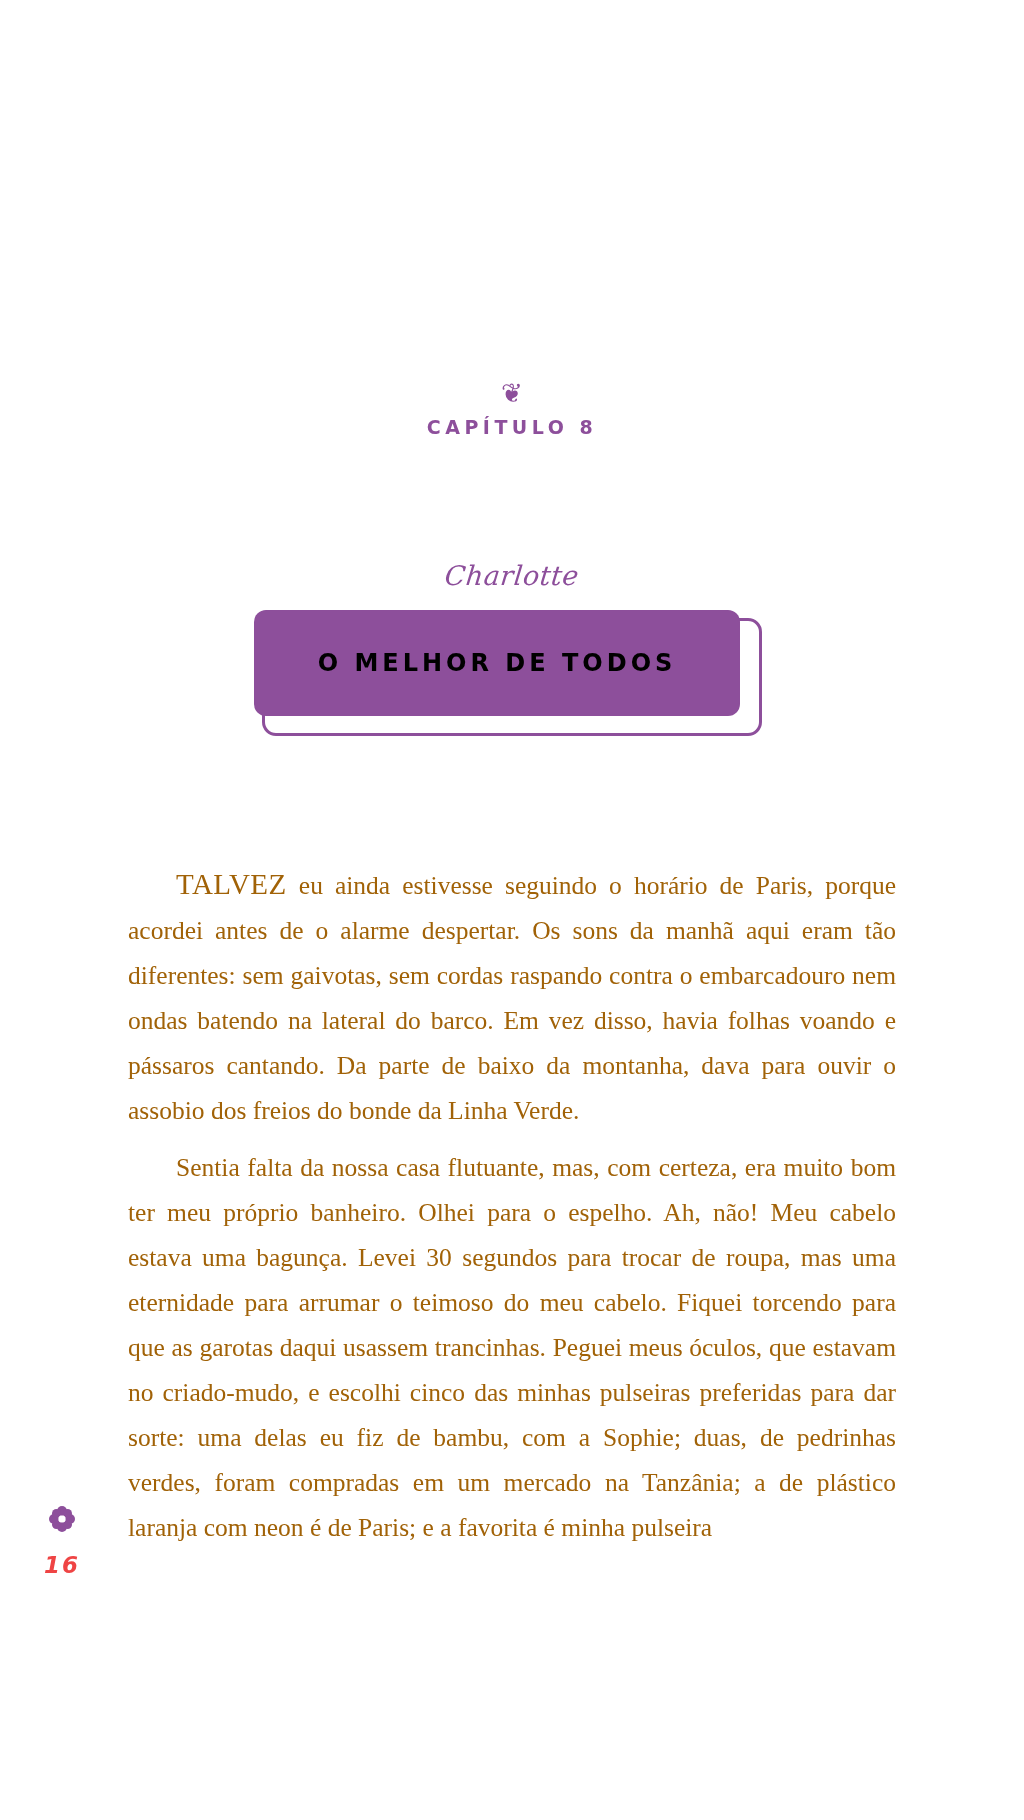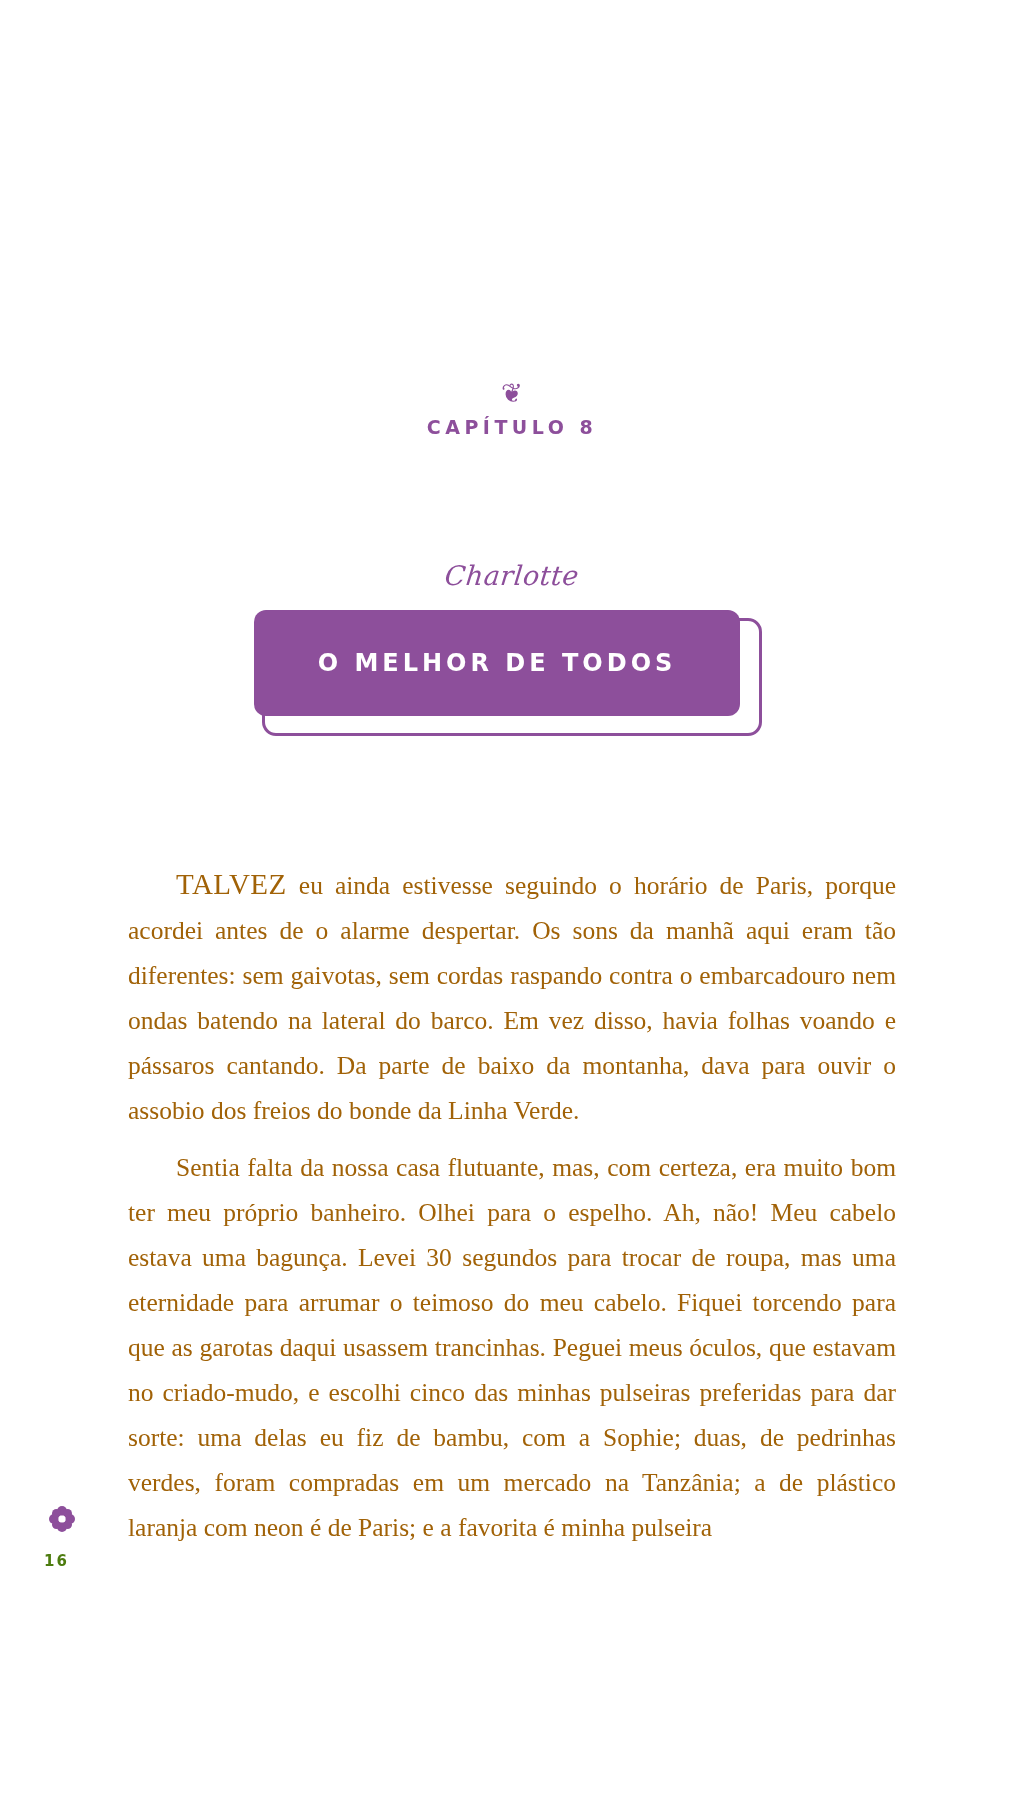--- a/index.html
+++ b/index.html
@@ -91,21 +91,21 @@
     border-radius: 12px;
     display: flex;
     align-items: center;
     justify-content: center;
   }
   .plaque-title {
     font-family: "DejaVu Sans", sans-serif;
     font-size: 24px;
     font-weight: 700;
     letter-spacing: 4px;
-    color: #ffffff;
+    color: #000000;
     text-align: center;
   }
 
   
   .body-text {
     position: absolute;
     top: 862px;
     left: 128px;
     width: 768px;
   }
@@ -135,24 +135,25 @@
     width: 28px;
     height: 28px;
   }
   .folio-flower svg { display: block; }
 
   .folio-number {
     position: absolute;
     left: 44px;
     top: 1552px;
     font-family: "DejaVu Sans", sans-serif;
-    font-size: 15px;
+    font-size: 23px;
     font-weight: 700;
     letter-spacing: 2px;
-    color: #4d7c0f;
+    color: #ef4444;
+    font-style: italic;
   }
 </style>
 </head>
 <body>
 
 <div class="page">
 
   <div class="chapter-head">
     <div class="fleur">❦</div>
     <div class="chapter-label">CAPÍTULO 8</div>

